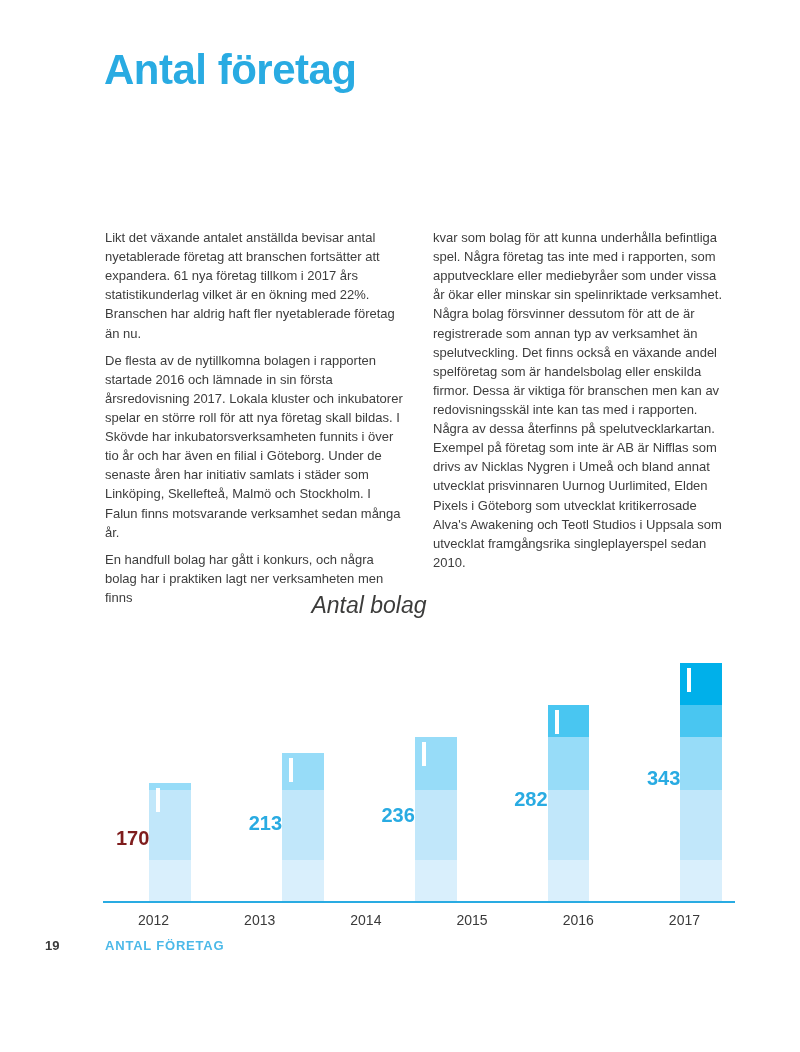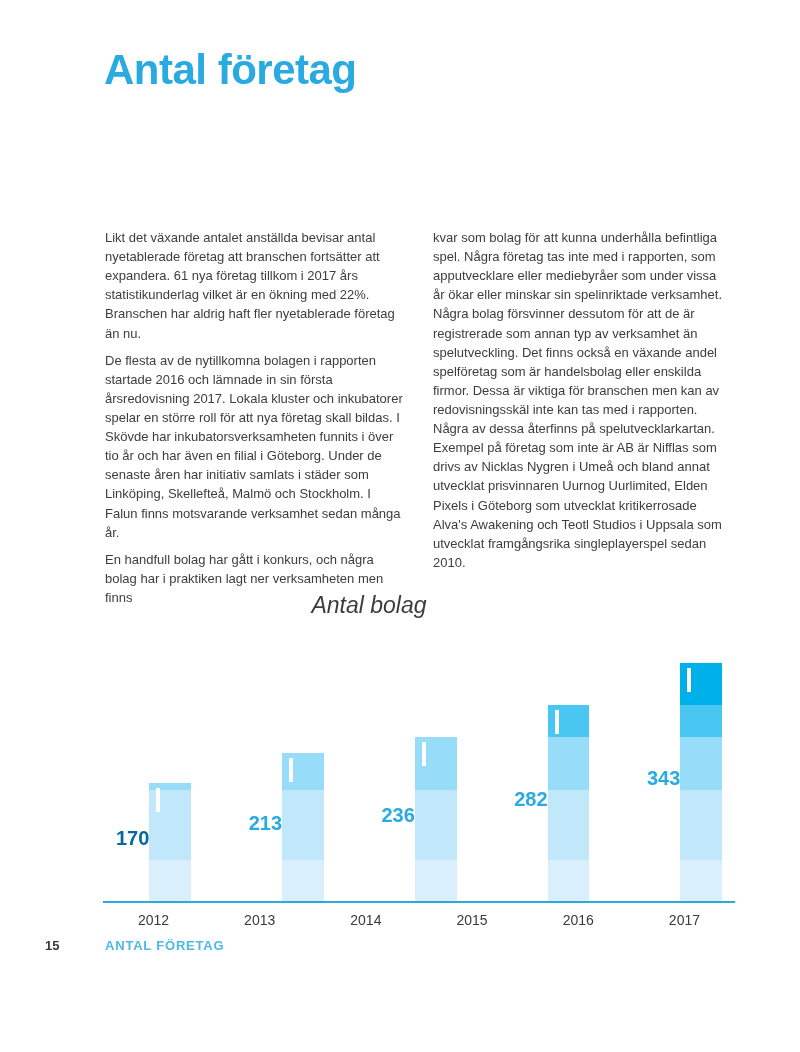--- a/index.html
+++ b/index.html
@@ -79,21 +79,21 @@
   </div>
   <div class="col col-right">
     <p>kvar som bolag för att kunna underhålla befintliga spel. Några företag tas inte med i rapporten, som apputvecklare eller mediebyråer som under vissa år ökar eller minskar sin spelinriktade verksamhet. Några bolag försvinner dessutom för att de är registrerade som annan typ av verksamhet än spelutveckling. Det finns också en växande andel spelföretag som är handelsbolag eller enskilda firmor. Dessa är viktiga för branschen men kan av redovisningsskäl inte kan tas med i rapporten. Några av dessa återfinns på spelutvecklarkartan. Exempel på företag som inte är AB är Nifflas som drivs av Nicklas Nygren i Umeå och bland annat utvecklat prisvinnaren Uurnog Uurlimited, Elden Pixels i Göteborg som utvecklat kritikerrosade Alva's Awakening och Teotl Studios i Uppsala som utvecklat framgångsrika singleplayerspel sedan 2010.</p>
   </div>
 </div>
 
 <div class="chart">
   <div class="chart-title">Antal bolag</div>
   <div class="bars-row" id="bars-row" style="border-bottom-color: rgb(41, 171, 226);">
       <div class="bar-group">
-        <div class="bar-value" style="color: #0369a1;">170</div>
+        <div class="bar-value" style="color: #7f1d1d;">170</div>
         <div class="bar" style="height: 118px; background: linear-gradient(to top, rgb(217, 239, 252) 0px, rgb(217, 239, 252) 41px, rgb(193, 231, 250) 41px, rgb(193, 231, 250) 111px, rgb(151, 220, 248) 111px, rgb(151, 220, 248) 164px, rgb(73, 198, 241) 164px, rgb(73, 198, 241) 196px, rgb(0, 176, 234) 196px, rgb(0, 176, 234) 2000px);">
           <div class="bar-gloss"></div>
         </div>
       </div>
       <div class="bar-group">
         <div class="bar-value" style="color: rgb(41, 171, 226);">213</div>
         <div class="bar" style="height: 148px; background: linear-gradient(to top, rgb(217, 239, 252) 0px, rgb(217, 239, 252) 41px, rgb(193, 231, 250) 41px, rgb(193, 231, 250) 111px, rgb(151, 220, 248) 111px, rgb(151, 220, 248) 164px, rgb(73, 198, 241) 164px, rgb(73, 198, 241) 196px, rgb(0, 176, 234) 196px, rgb(0, 176, 234) 2000px);">
           <div class="bar-gloss"></div>
         </div>
       </div>
@@ -119,14 +119,14 @@
   <div class="years-row" id="years-row">
       <div class="year">2012</div>
       <div class="year">2013</div>
       <div class="year">2014</div>
       <div class="year">2015</div>
       <div class="year">2016</div>
       <div class="year">2017</div>
     </div>
 </div>
 
-<div class="page-number">15</div>
+<div class="page-number">19</div>
 <div class="footer-label">ANTAL FÖRETAG</div>
 
 </body></html>

